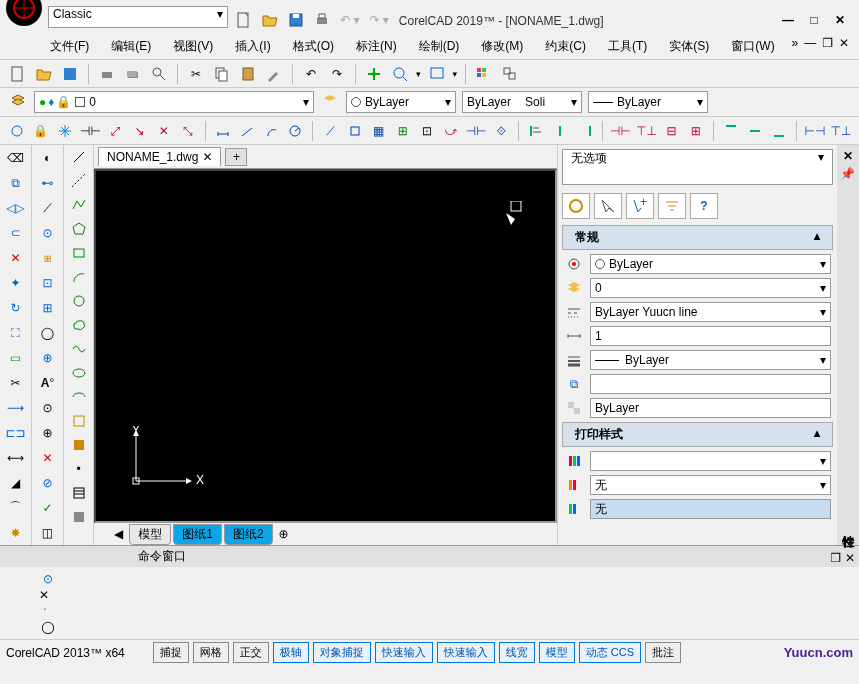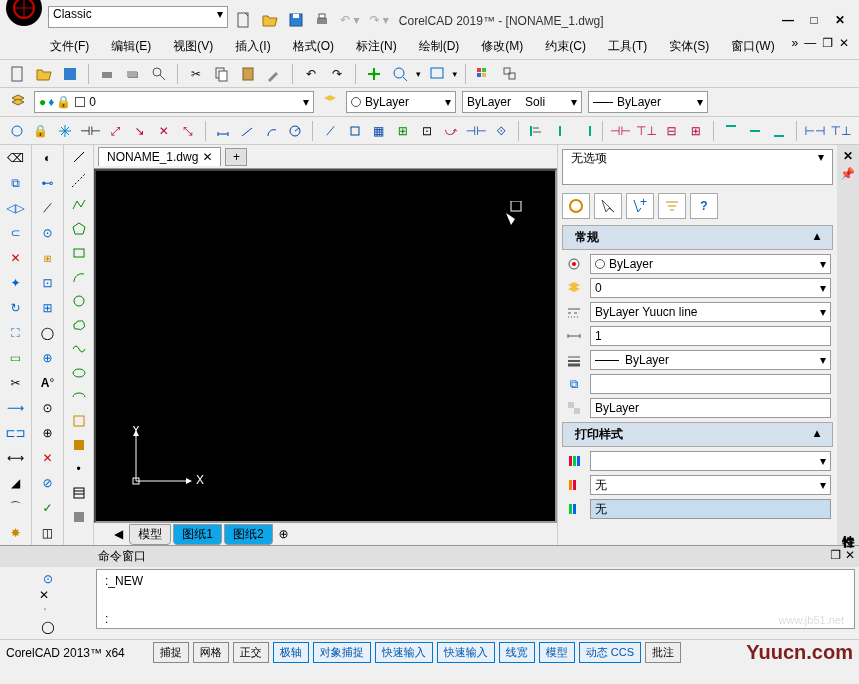--- a/index.html
+++ b/index.html
@@ -43,21 +43,21 @@
 .props-icons .pbtn { width: 28px; height: 26px; border: 1px solid #aaa; background: #fff; display: flex; align-items: center; justify-content: center; cursor: pointer; }
 .section-hdr { background: #d4e0ec; border: 1px solid #aaa; padding: 3px 12px; font-weight: bold; display: flex; justify-content: space-between; margin: 2px 4px; cursor: pointer; }
 .prop-row { display: flex; align-items: center; padding: 2px 6px; gap: 6px; }
 .prop-icon { width: 20px; height: 18px; display: flex; align-items: center; justify-content: center; }
 .prop-val { flex: 1; border: 1px solid #999; background: #fff; height: 20px; padding: 0 4px; display: flex; align-items: center; }
 .prop-val .dd { margin-left: auto; }
 .right-strip { width: 22px; background: #e0e0e0; display: flex; flex-direction: column; align-items: center; padding-top: 4px; gap: 4px; }
 .right-strip .close { font-weight: bold; }
 .right-strip .vtext { writing-mode: vertical-rl; margin-top: auto; margin-bottom: 20px; font-weight: bold; }
 .cmd-area { border-top: 1px solid #999; }
-.cmd-hdr { background: #e0e0e0; padding: 2px 4px; display: flex; align-items: flex-start; }
+.cmd-hdr { background: #e0e0e0; padding: 2px 4px; display: flex; align-items: flex-end; gap: 40px; }
 .cmd-hdr .wc3 { margin-left: auto; display: flex; gap: 4px; }
 .cmd-body { background: #fff; border: 1px solid #999; height: 60px; padding: 4px 8px; margin: 2px 4px 2px 100px; position: relative; }
 .cmd-prompt { position: absolute; bottom: 2px; left: 8px; }
 .status-bar { display: flex; align-items: center; height: 26px; background: #f0f0f0; border-top: 1px solid #ccc; padding: 0 6px; gap: 4px; }
 .status-btn { border: 1px solid #888; background: #eee; padding: 2px 6px; cursor: pointer; font-size: 11px; }
 .status-btn.blue { border: 1px solid #0078d4; color: #0055aa; background: #e8f0fa; }
 .watermark { position: absolute; color: rgba(0,0,0,0.15); pointer-events: none; }
 svg { display: block; }
 </style>
 </head>
@@ -693,36 +693,31 @@
       <span>❐</span>
       <span>✕</span>
     </div>
   </div>
   <div style="display:flex">
     <div style="width:96px;display:flex;flex-direction:column;align-items:center;gap:4px;padding:2px">
       <div class="tbtn" style="color:#06c">⊙</div>
       <div class="tbtn">✕ㆍ</div>
       <div class="tbtn">◯</div>
     </div>
-    <div class="cmd-body" style="flex:1;margin-left:0">
-      <div>:_NEW</div>
-      <div class="cmd-prompt">:</div>
-      <div class="watermark" style="bottom:2px;right:10px;font-size:11px">www.jb51.net</div>
-    </div>
   </div>
 </div>
 
 <div class="status-bar">
   <span>CorelCAD 2013™ x64</span>
   <div style="flex:0 0 20px"></div>
   <div class="status-btn">捕捉</div>
   <div class="status-btn">网格</div>
   <div class="status-btn">正交</div>
   <div class="status-btn blue">极轴</div>
   <div class="status-btn blue">对象捕捉</div>
   <div class="status-btn blue">快速输入</div>
   <div class="status-btn blue">快速输入</div>
   <div class="status-btn blue">线宽</div>
   <div class="status-btn blue">模型</div>
   <div class="status-btn blue">动态 CCS</div>
   <div class="status-btn">批注</div>
-  <span style="margin-left:auto;color:#7f1d1d;font-size:20px;font-weight:bold">Yuucn.com</span>
+  <span style="margin-left:auto;color:#4c1d95;font-size:13px;font-weight:bold">Yuucn.com</span>
 </div>
 
 </body></html>

